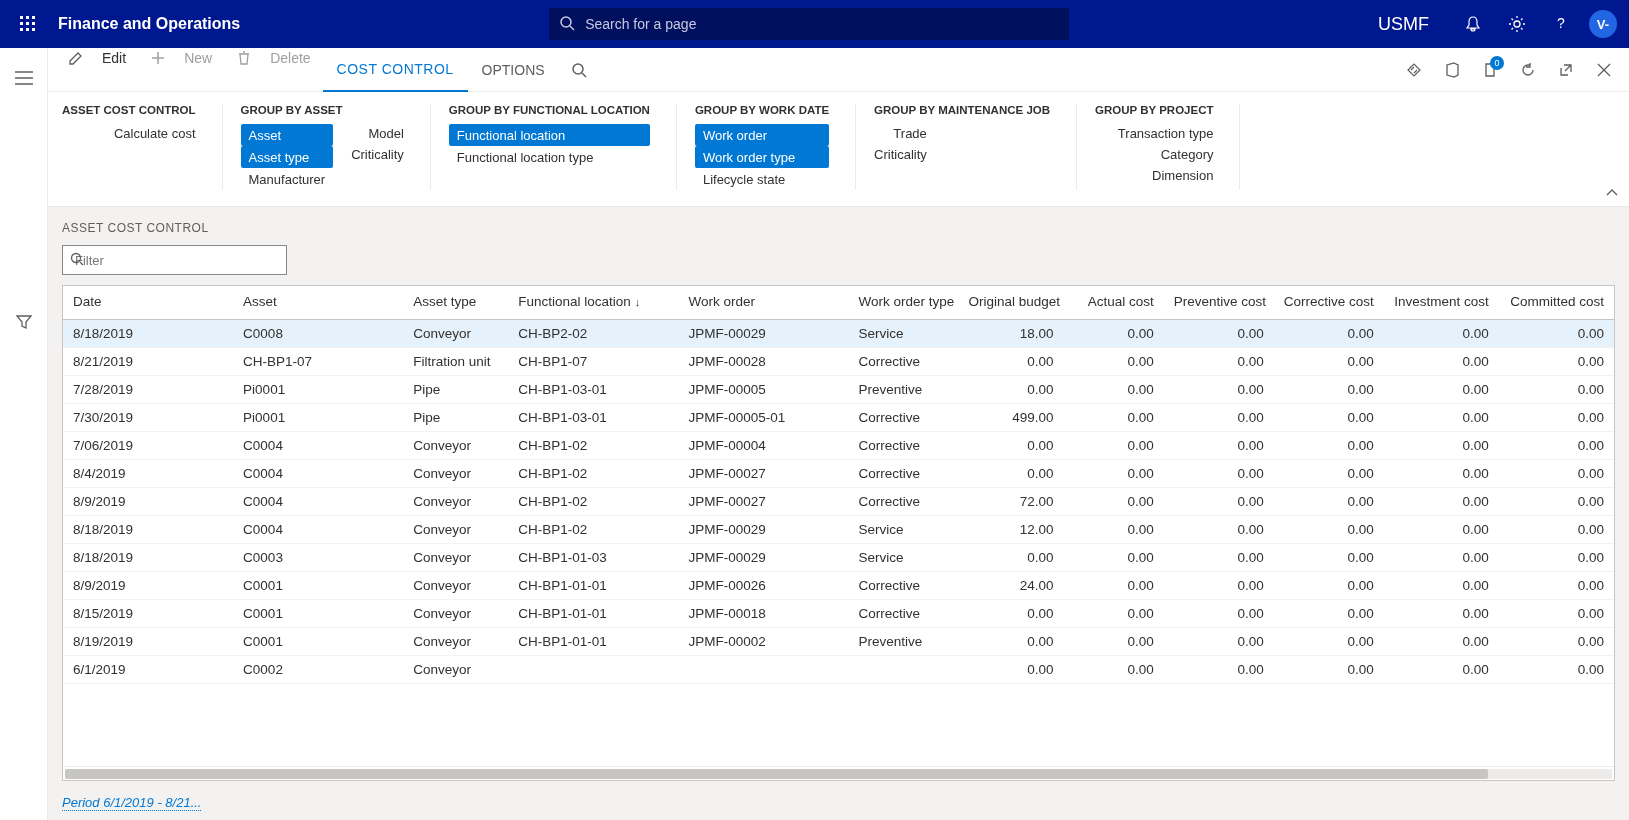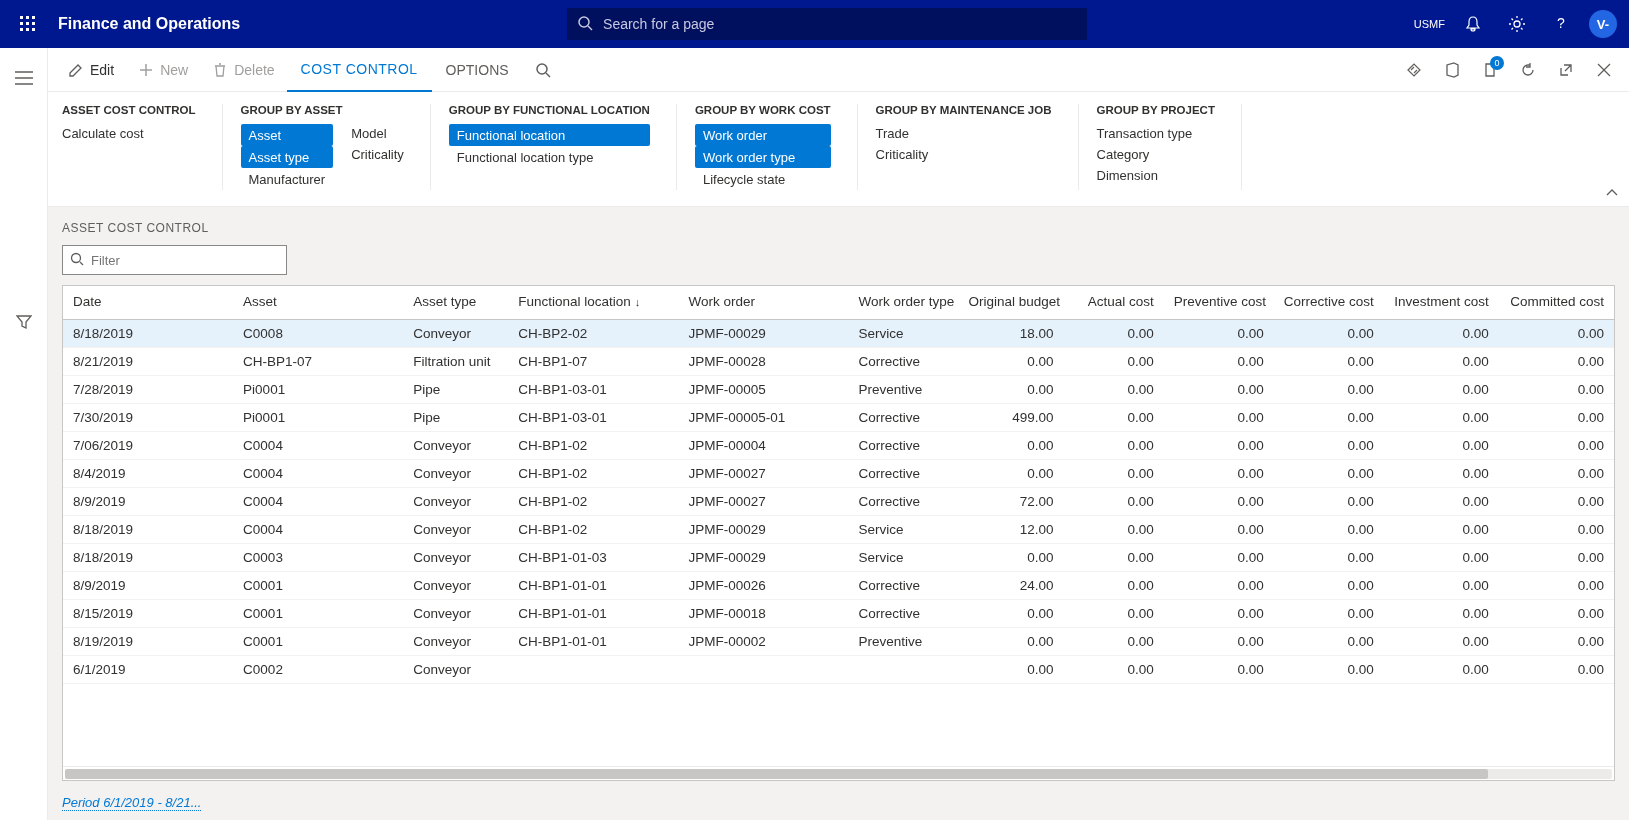--- a/index.html
+++ b/index.html
@@ -7,63 +7,63 @@
 
 
 .navbar { background: #00188f; height: 48px; display: flex; align-items: center; color: #fff; padding: 0 12px; }
 .waffle { width: 32px; height: 32px; display: flex; align-items: center; justify-content: center; cursor: pointer; }
 .nav-title { font-size: 16px; font-weight: 600; margin-left: 14px; }
 .search-wrap { margin-left: auto; margin-right: auto; width: 520px; position: relative; }
 .search-box { width: 100%; height: 32px; background: #00105e; border: none; color: #fff; padding-left: 36px; font-size: 14px; outline: none; }
 .search-box::placeholder { color: #c8c8e0; }
 .search-icon-inner { position: absolute; left: 10px; top: 7px; color: #c8c8e0; }
 .nav-right { display: flex; align-items: center; gap: 4px; }
-.nav-company { font-size: 11px; margin-right: 4px; }
+.nav-company { font-size: 18px; margin-right: 20px; }
 .nav-icon-btn { width: 40px; height: 48px; display: flex; align-items: center; justify-content: center; cursor: pointer; }
 .avatar { width: 28px; height: 28px; border-radius: 50%; background: #2266e3; color: #fff; display: flex; align-items: center; justify-content: center; font-size: 13px; font-weight: 600; margin-left: 4px; }
 
 
 .shell { display: flex; height: calc(100% - 48px); }
 .left-rail { width: 48px; border-right: 1px solid #edebe9; display: flex; flex-direction: column; align-items: center; padding-top: 14px; gap: 32px; background: #fff; }
 .rail-btn { width: 32px; height: 32px; display: flex; align-items: center; justify-content: center; color: #605e5c; cursor: pointer; }
 
 .content { flex: 1; display: flex; flex-direction: column; background: #fff; min-width: 0; }
 
 
 .action-bar { height: 44px; border-bottom: 1px solid #edebe9; display: flex; align-items: center; padding: 0 8px; }
-.ab-btn { height: 40px; padding: 0 12px; display: flex; align-items: center; gap: 6px; color: #323130; cursor: pointer; font-size: 14px; border: none; background: transparent; }
+.ab-btn { height: 40px; padding: 0 12px; display: flex; gap: 18px; color: #323130; cursor: pointer; font-size: 14px; border: none; background: transparent; }
 .ab-btn.disabled { color: #a19f9d; cursor: default; }
 .ab-btn svg { width: 16px; height: 16px; }
 .ab-tab { height: 44px; padding: 0 14px; display: flex; align-items: center; font-size: 14px; cursor: pointer; color: #605e5c; border: none; background: transparent; }
 .ab-tab.active { color: #0078d4; border-bottom: 2px solid #0078d4; font-weight: 400; letter-spacing: .5px; }
 .ab-search { padding: 0 12px; color: #605e5c; cursor: pointer; }
 .ab-spacer { flex: 1; }
 .ab-right { display: flex; align-items: center; gap: 4px; }
 .ab-right-icon { width: 34px; height: 34px; display: flex; align-items: center; justify-content: center; color: #605e5c; cursor: pointer; position: relative; }
 .notif-badge { position: absolute; top: 3px; right: 3px; background: #0078d4; color: #fff; border-radius: 8px; min-width: 14px; height: 14px; font-size: 9px; display: flex; align-items: center; justify-content: center; padding: 0 3px; }
 
 
 .group-ribbon { display: flex; padding: 12px 14px 16px; gap: 0; border-bottom: 1px solid #edebe9; position: relative; }
 .group-col { padding-right: 26px; margin-right: 18px; border-right: 1px solid #edebe9; }
 .group-col:last-child { border-right: none; }
 .group-heading { font-size: 11.5px; font-weight: 600; color: #323130; margin-bottom: 8px; white-space: nowrap; }
 .group-body { display: flex; gap: 18px; }
 .button-col { display: flex; flex-direction: column; gap: 0; }
 .grp-btn { min-width: 70px; height: 22px; padding: 0 8px; font-size: 13px; background: transparent; border: none; text-align: left; cursor: pointer; color: #323130; border-radius: 2px; white-space: nowrap; }
 .grp-btn.wide { min-width: 150px; }
 .grp-btn.selected { background: #0078d4; color: #fff; }
-.link-col { display: flex; flex-direction: column; gap: 2px; }
+.link-col { display: flex; flex-direction: column; gap: 2px; text-align: right; }
 .grp-link { font-size: 13px; color: #323130; cursor: pointer; padding: 2px 0; white-space: nowrap; }
 .collapse-chevron { position: absolute; right: 10px; bottom: 6px; color: #605e5c; cursor: pointer; }
 
 
 .page-body { flex: 1; background: #f3f2f1; padding: 14px 14px 10px; display: flex; flex-direction: column; min-height: 0; }
 .section-title { font-size: 12px; color: #605e5c; letter-spacing: .5px; margin-bottom: 10px; text-transform: uppercase; }
 .filter-wrap { margin-bottom: 10px; }
-.filter-box { width: 225px; height: 30px; border: 1px solid #8a8886; background: #fff; padding-left: 28px; font-size: 13px; outline: none; }
+.filter-box { width: 225px; height: 30px; border: 1px solid #8a8886; background: #fff; padding-left: 12px; font-size: 13px; outline: none; }
 .filter-wrap { position: relative; }
 .filter-icon-inner { position: absolute; left: 8px; top: 7px; color: #605e5c; }
 
 .grid-wrap { flex: 1; background: #fff; border: 1px solid #c8c6c4; overflow: hidden; display: flex; flex-direction: column; min-height: 0; }
 .grid-scroll { flex: 1; overflow: auto; position: relative; }
 table.grid { border-collapse: collapse; width: 100%; table-layout: fixed; font-size: 13.5px; }
 .grid th { text-align: left; font-weight: 400; color: #323130; padding: 8px 10px 10px; border-bottom: 1px solid #c8c6c4; background: #fff; position: sticky; top: 0; white-space: nowrap; }
 .grid th.num, .grid td.num { text-align: right; }
 .grid td { padding: 6px 10px; border-bottom: 1px solid #f3f2f1; white-space: nowrap; overflow: hidden; text-overflow: ellipsis; }
 .grid tbody tr.selected { background: #e5f1fb; }
@@ -235,21 +235,21 @@
         </div>
       </div>
       <div class="group-col">
         <div class="group-heading">GROUP BY FUNCTIONAL LOCATION</div>
         <div class="button-col">
           <button class="grp-btn selected wide" style="min-width:180px">Functional location</button>
           <button class="grp-btn wide" style="min-width:180px">Functional location type</button>
         </div>
       </div>
       <div class="group-col">
-        <div class="group-heading">GROUP BY WORK COST</div>
+        <div class="group-heading">GROUP BY WORK DATE</div>
         <div class="button-col">
           <button class="grp-btn selected" style="min-width:130px">Work order</button>
           <button class="grp-btn selected" style="min-width:130px">Work order type</button>
           <button class="grp-btn" style="min-width:130px">Lifecycle state</button>
         </div>
       </div>
       <div class="group-col">
         <div class="group-heading">GROUP BY MAINTENANCE JOB</div>
         <div class="group-body">
           <div class="link-col">

